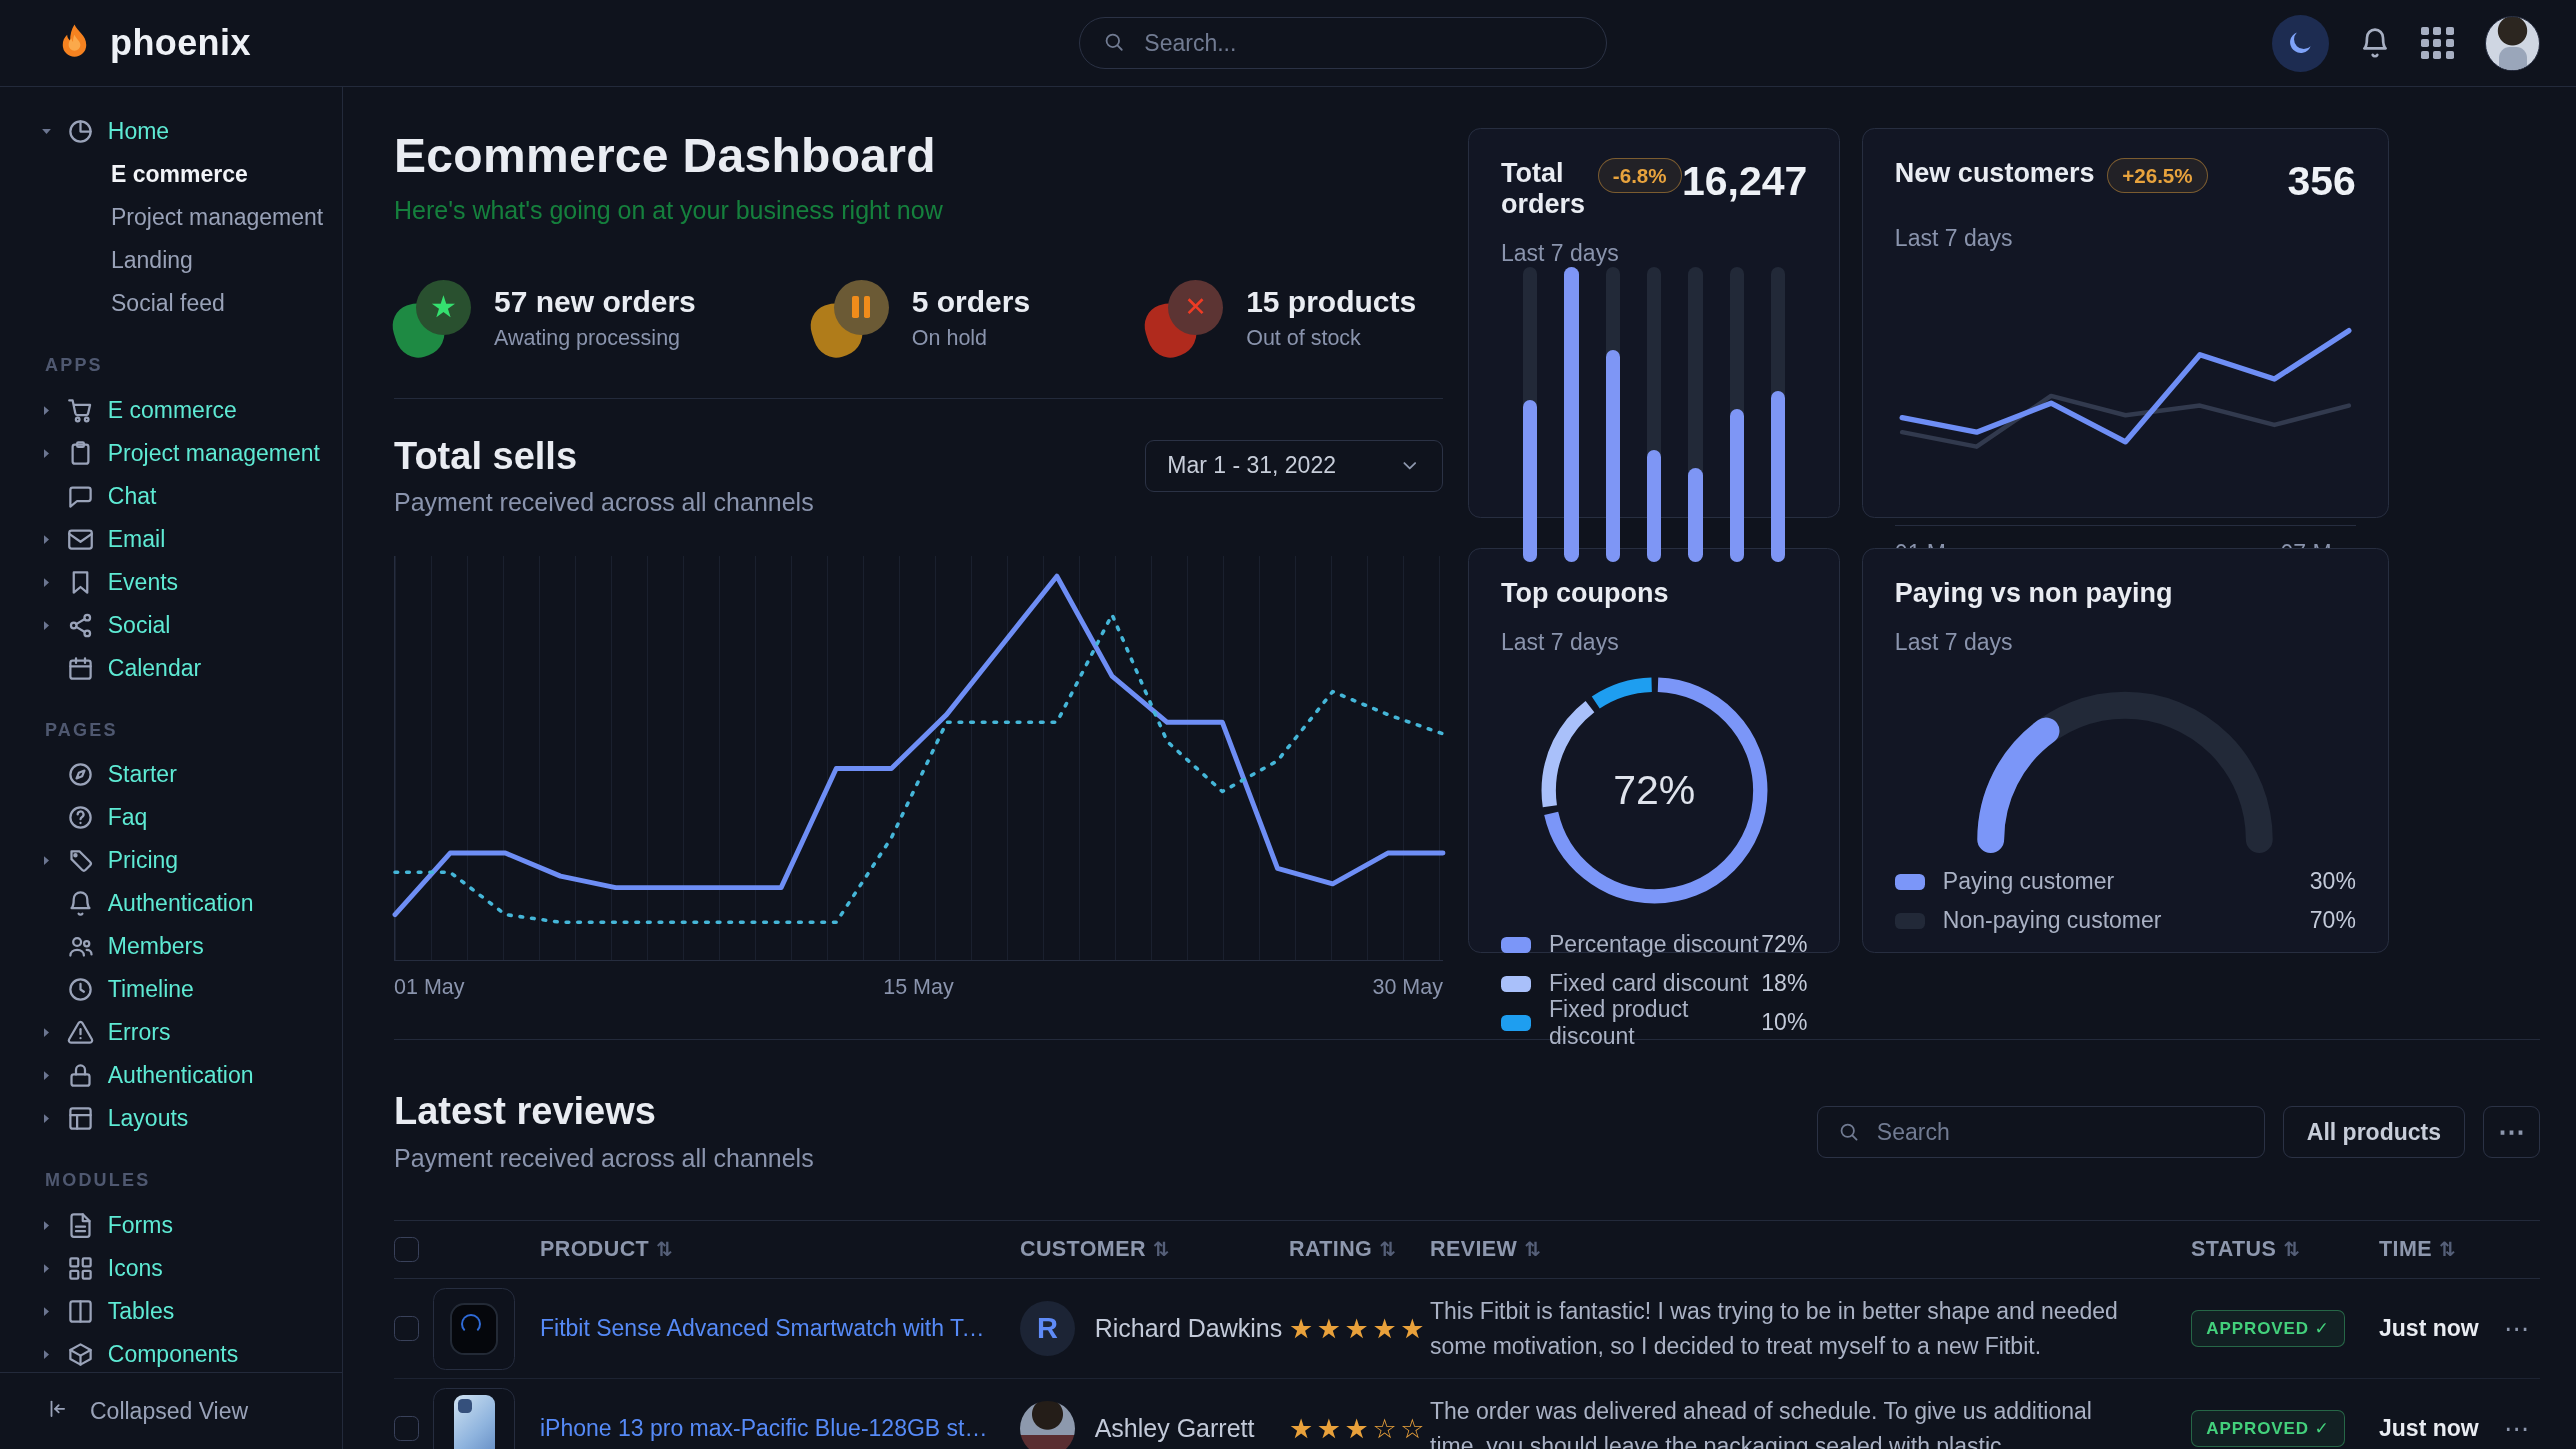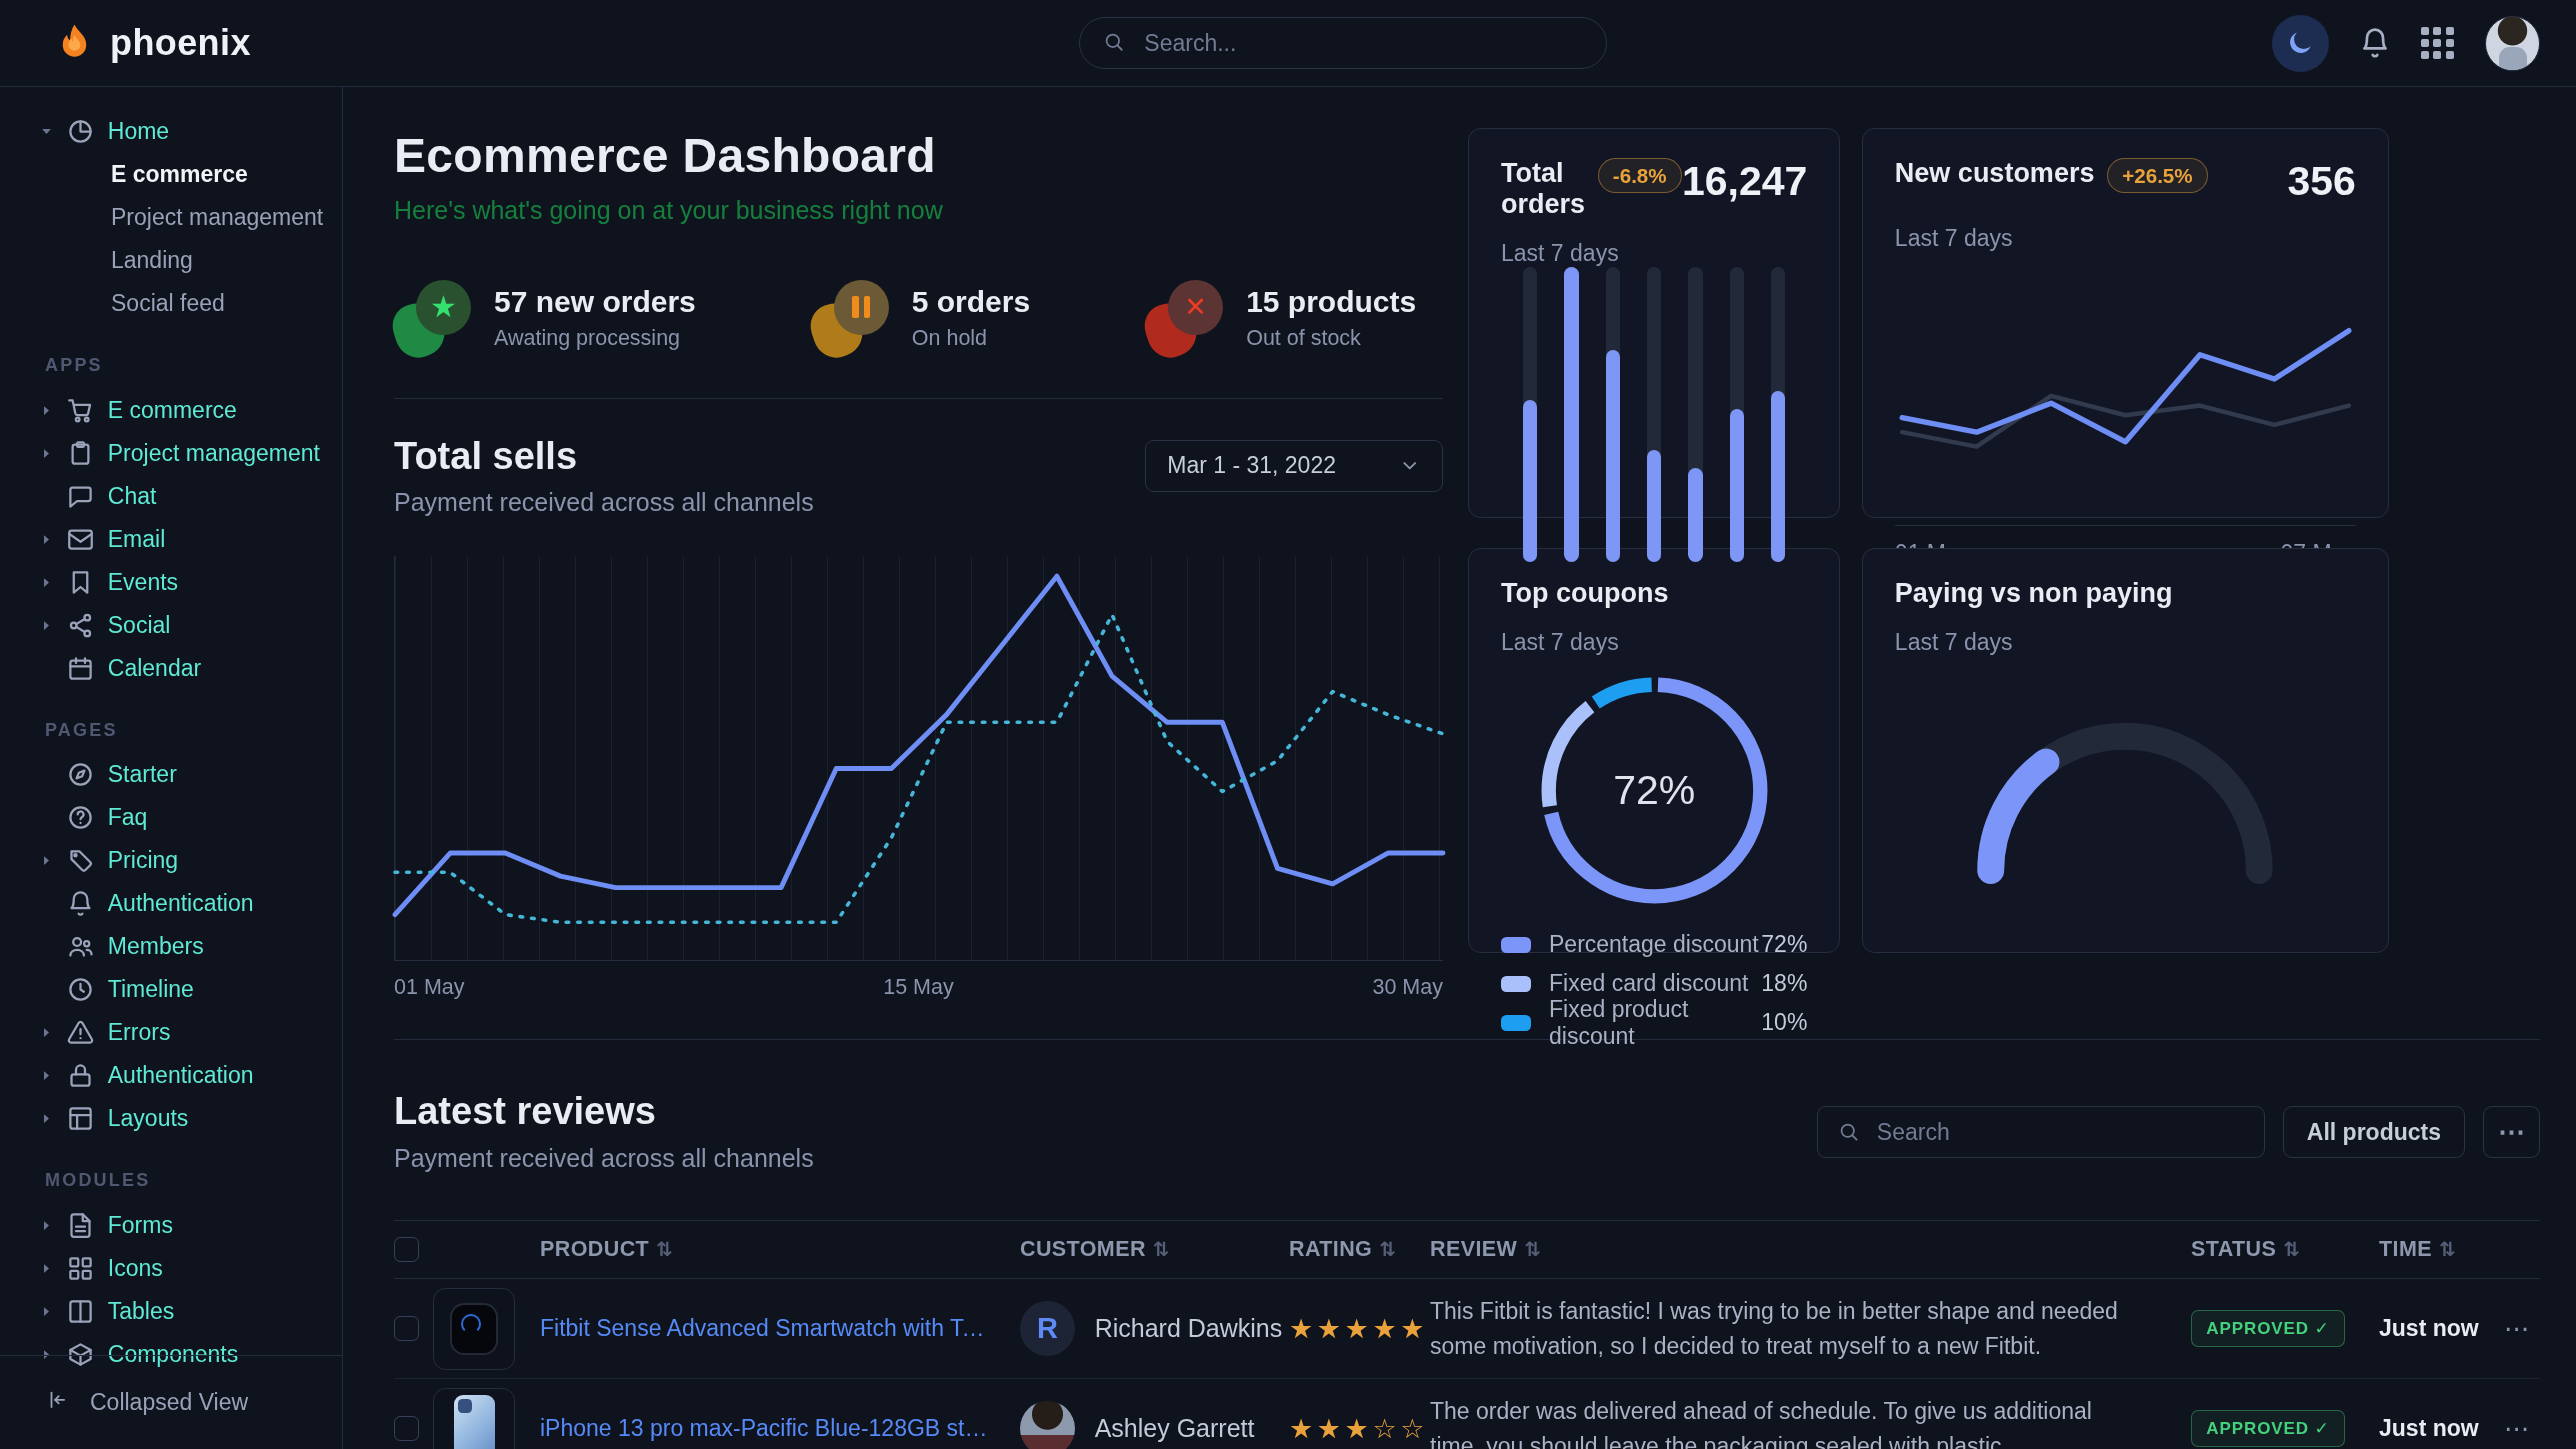--- a/index.html
+++ b/index.html
@@ -27,21 +27,21 @@
   
   .sidebar{position:absolute;top:87px;left:0;bottom:0;width:343px;background:#0f131d;border-right:0.9px solid #232a3b;padding-top:23px;}
   .sb-label{font-size:18px;font-weight:700;letter-spacing:2.2px;color:#4f5870;padding:30px 0 12.5px 45px;}
   .sb-item{display:flex;align-items:center;height:43px;padding-left:39px;gap:13.4px;color:#9aa3b9;cursor:pointer;}
   .sb-item .caret{width:15px;height:15px;color:#6b7590;flex:none;display:flex;}
   .sb-item .caret svg{width:15px;height:15px;fill:currentColor;stroke:none;}
   .sb-item .lbl{font-size:23px;}
   .sb-item.parent .lbl{color:#5eead4;}
   .sb-child{display:flex;align-items:center;height:43px;padding-left:111px;font-size:23px;color:#99a2b8;cursor:pointer;}
   .sb-child.active{color:#f2f4f8;font-weight:700;}
-  .sb-foot{position:absolute;bottom:0;left:0;right:0;height:94px;border-top:0.9px solid #232a3b;display:flex;align-items:center;gap:16px;padding-left:47px;color:#99a2b8;font-size:23px;cursor:pointer;}
+  .sb-foot{position:absolute;bottom:0;left:0;right:0;height:77px;border-top:0.9px solid #232a3b;display:flex;align-items:center;gap:16px;padding-left:47px;color:#99a2b8;font-size:23px;cursor:pointer;}
 
   
   .main{position:absolute;top:87px;left:343px;right:0;bottom:0;background:#0f131d;padding:41px 36px 0 51px;overflow:hidden;}
   .top-row{display:flex;}
   .left-col{width:1049px;margin-right:25px;flex:none;}
   .h1{font-size:48px;font-weight:700;color:#e9ecf2;letter-spacing:0.3px;}
   .sub{font-size:25px;color:#15803d;margin-top:12.5px;}
   .stats{display:flex;gap:116px;margin-top:55px;}
   .stat{display:flex;align-items:center;gap:23px;}
   .blob{position:relative;width:77px;height:77px;flex:none;}
@@ -596,20 +596,32 @@
         <div class="card-top">
           <span class="card-title">Paying vs non paying</span>
         </div>
         <div class="card-period">Last 7 days</div>
         <div class="chart-zone">
             <svg id="gauge-svg" viewBox="0 0 420 230" width="376" height="206">
               <path d="M 60 205 A 150 150 0 0 1 360 205" fill="none" stroke="#222938" stroke-width="30" stroke-linecap="round"></path>
               <path d="M 60 205 A 150 150 0 0 1 121.8 83.6" fill="none" stroke="#7b96f8" stroke-width="30" stroke-linecap="round"></path>
             </svg>
           </div>
+        <div class="legend" id="lg-paying">
+            <div class="lg-row">
+              <span class="lg-sw" style="background:#7b96f8"></span>
+              <span>Paying customer</span>
+              <span class="lg-val">30%</span>
+            </div>
+            <div class="lg-row">
+              <span class="lg-sw" style="background:#222938"></span>
+              <span>Non-paying customer</span>
+              <span class="lg-val">70%</span>
+            </div>
+          </div>
       </div>
     </div>
   </div>
 
   <section class="reviews">
     <div class="rev-head">
       <div>
         <div class="sec-title">Latest reviews</div>
         <div class="sec-sub">Payment received across all channels</div>
       </div>

